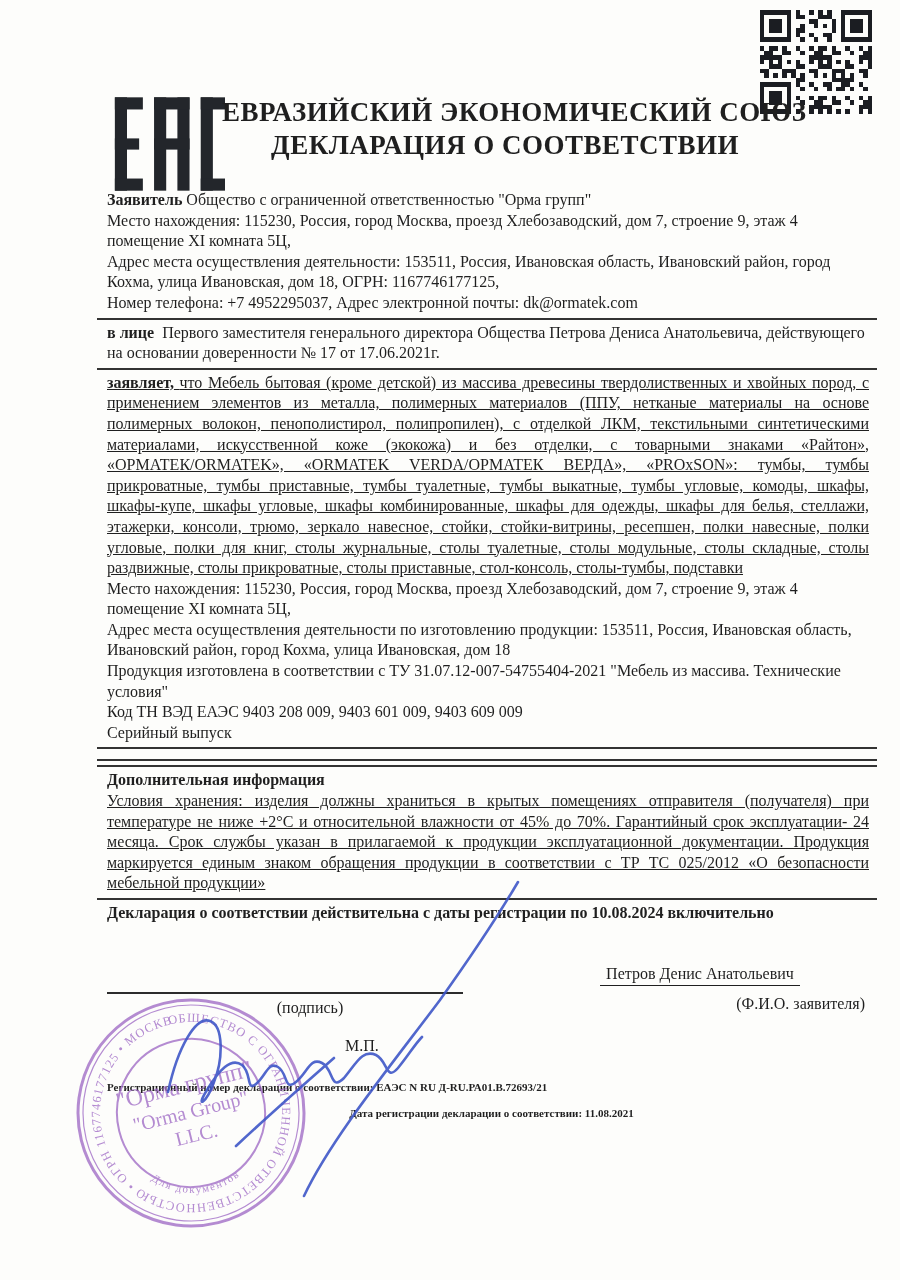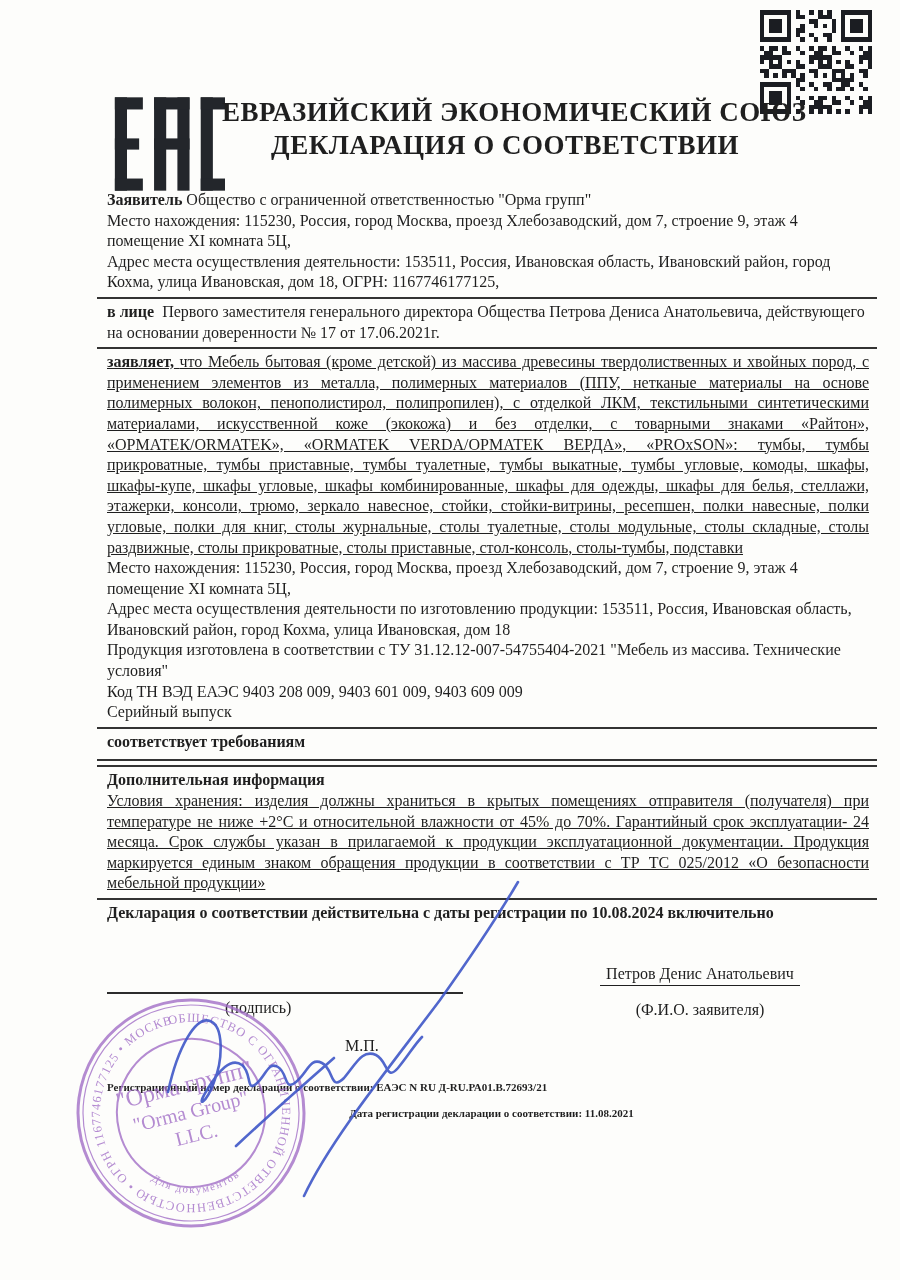--- a/index.html
+++ b/index.html
@@ -19,24 +19,24 @@
   
   .content{position:absolute;left:107px;top:190px;width:762px;font-size:16px;line-height:20.6px;}
   .content p{margin:0;}
   .b{font-weight:bold;}
   .just{text-align:justify;text-decoration:underline;}
   .rule{border-top:2px solid #333;margin:4px -8px 3px -10px;height:0;}
   .gap{height:3px;}
   
   .sig-area{position:relative;height:132px;margin-top:10px;}
   .sig-line{position:absolute;left:0;top:58px;width:356px;border-bottom:2px solid #2c2c2c;}
-  .sig-caption{position:absolute;left:118px;top:64px;width:170px;text-align:left;}
+  .sig-caption{position:absolute;left:118px;top:64px;width:170px;text-align:center;}
   .fio{position:absolute;left:428px;top:30px;width:330px;text-align:center;}
   .fio .nm{display:inline-block;border-bottom:1.5px solid #1f1f1f;padding:0 6px 1px;text-align:center;}
-  .fio .cap{margin-top:14px;}
+  .fio .cap{margin-top:8px;text-align:right;}
   .mp{position:absolute;left:238px;top:102px;}
   
   .reg{margin-top:8px;font-weight:bold;font-size:11px;line-height:26px;}
   .reg .l2{padding-left:7px;text-align:center;}
   
   .stamp{position:absolute;left:60px;top:982px;opacity:.78;pointer-events:none;}
   .sig-ink{position:absolute;left:0;top:0;width:900px;height:1280px;pointer-events:none;}
 </style>
 </head>
 <body>
@@ -249,38 +249,38 @@
   <div class="titles">
     <div class="t1">ЕВРАЗИЙСКИЙ ЭКОНОМИЧЕСКИЙ СОЮЗ</div>
     <div class="t2">ДЕКЛАРАЦИЯ О СООТВЕТСТВИИ</div>
   </div>
 
   <div class="content">
 
     <p><span class="b">Заявитель</span> <span>Общество с ограниченной ответственностью "Орма групп"</span></p>
     <p>Место нахождения: 115230, Россия, город Москва, проезд Хлебозаводский, дом 7, строение 9, этаж 4 помещение XI комната 5Ц,</p>
     <p>Адрес места осуществления деятельности: 153511, Россия, Ивановская область, Ивановский район, город Кохма, улица Ивановская, дом 18, ОГРН: 1167746177125,</p>
+    <p>Номер телефона: +7 4952295037, Адрес электронной почты: dk@ormatek.com</p>
 
     <div class="rule"></div>
 
     <p><span class="b">в лице</span>&nbsp; <span>Первого заместителя генерального директора Общества Петрова Дениса Анатольевича, действующего на основании доверенности № 17 от 17.06.2021г.</span></p>
 
     <div class="rule"></div>
 
     <p class="just"><span class="b">заявляет,</span> <span>что Мебель бытовая (кроме детской) из массива древесины твердолиственных и хвойных пород, с применением элементов из металла, полимерных материалов (ППУ, нетканые материалы на основе полимерных волокон, пенополистирол, полипропилен), с отделкой ЛКМ, текстильными синтетическими материалами, искусственной коже (экокожа) и без отделки, с товарными знаками «Райтон», «ОРМАТЕК/ORMATEK», «ORMATEK VERDA/ОРМАТЕК ВЕРДА», «PROxSON»: тумбы, тумбы прикроватные, тумбы приставные, тумбы туалетные, тумбы выкатные, тумбы угловые, комоды, шкафы, шкафы-купе, шкафы угловые, шкафы комбинированные, шкафы для одежды, шкафы для белья, стеллажи, этажерки, консоли, трюмо, зеркало навесное, стойки, стойки-витрины, ресепшен, полки навесные, полки угловые, полки для книг, столы журнальные, столы туалетные, столы модульные, столы складные, столы раздвижные, столы прикроватные, столы приставные, стол-консоль, столы-тумбы, подставки</span></p>
 
     <p>Место нахождения: 115230, Россия, город Москва, проезд Хлебозаводский, дом 7, строение 9, этаж 4 помещение XI комната 5Ц,</p>
     <p>Адрес места осуществления деятельности по изготовлению продукции: 153511, Россия, Ивановская область, Ивановский район, город Кохма, улица Ивановская, дом 18</p>
-    <p>Продукция изготовлена в соответствии с ТУ 31.12.12-007-54755404-2021 "Мебель из массива. Технические условия"</p>
+    <p>Продукция изготовлена в соответствии с ТУ 31.07.12-007-54755404-2021 "Мебель из массива. Технические условия"</p>
     <p>Код ТН ВЭД ЕАЭС  9403 208 009, 9403 601 009, 9403 609 009</p>
     <p>Серийный выпуск</p>
 
     <div class="rule"></div>
 
-    <p class="b">соответствует требованиям</p>
     <div class="gap"></div>
 
     <div class="rule"></div>
 
 
     <div class="rule"></div>
 
     <p class="b">Дополнительная информация</p>
     <p class="just">Условия хранения: изделия должны храниться в крытых помещениях отправителя (получателя) при температуре не ниже +2°С и относительной влажности от 45% до 70%. Гарантийный срок эксплуатации- 24 месяца. Срок службы указан в прилагаемой к продукции эксплуатационной документации. Продукция маркируется единым знаком обращения продукции в соответствии с ТР ТС 025/2012 «О безопасности мебельной продукции»</p>
 

